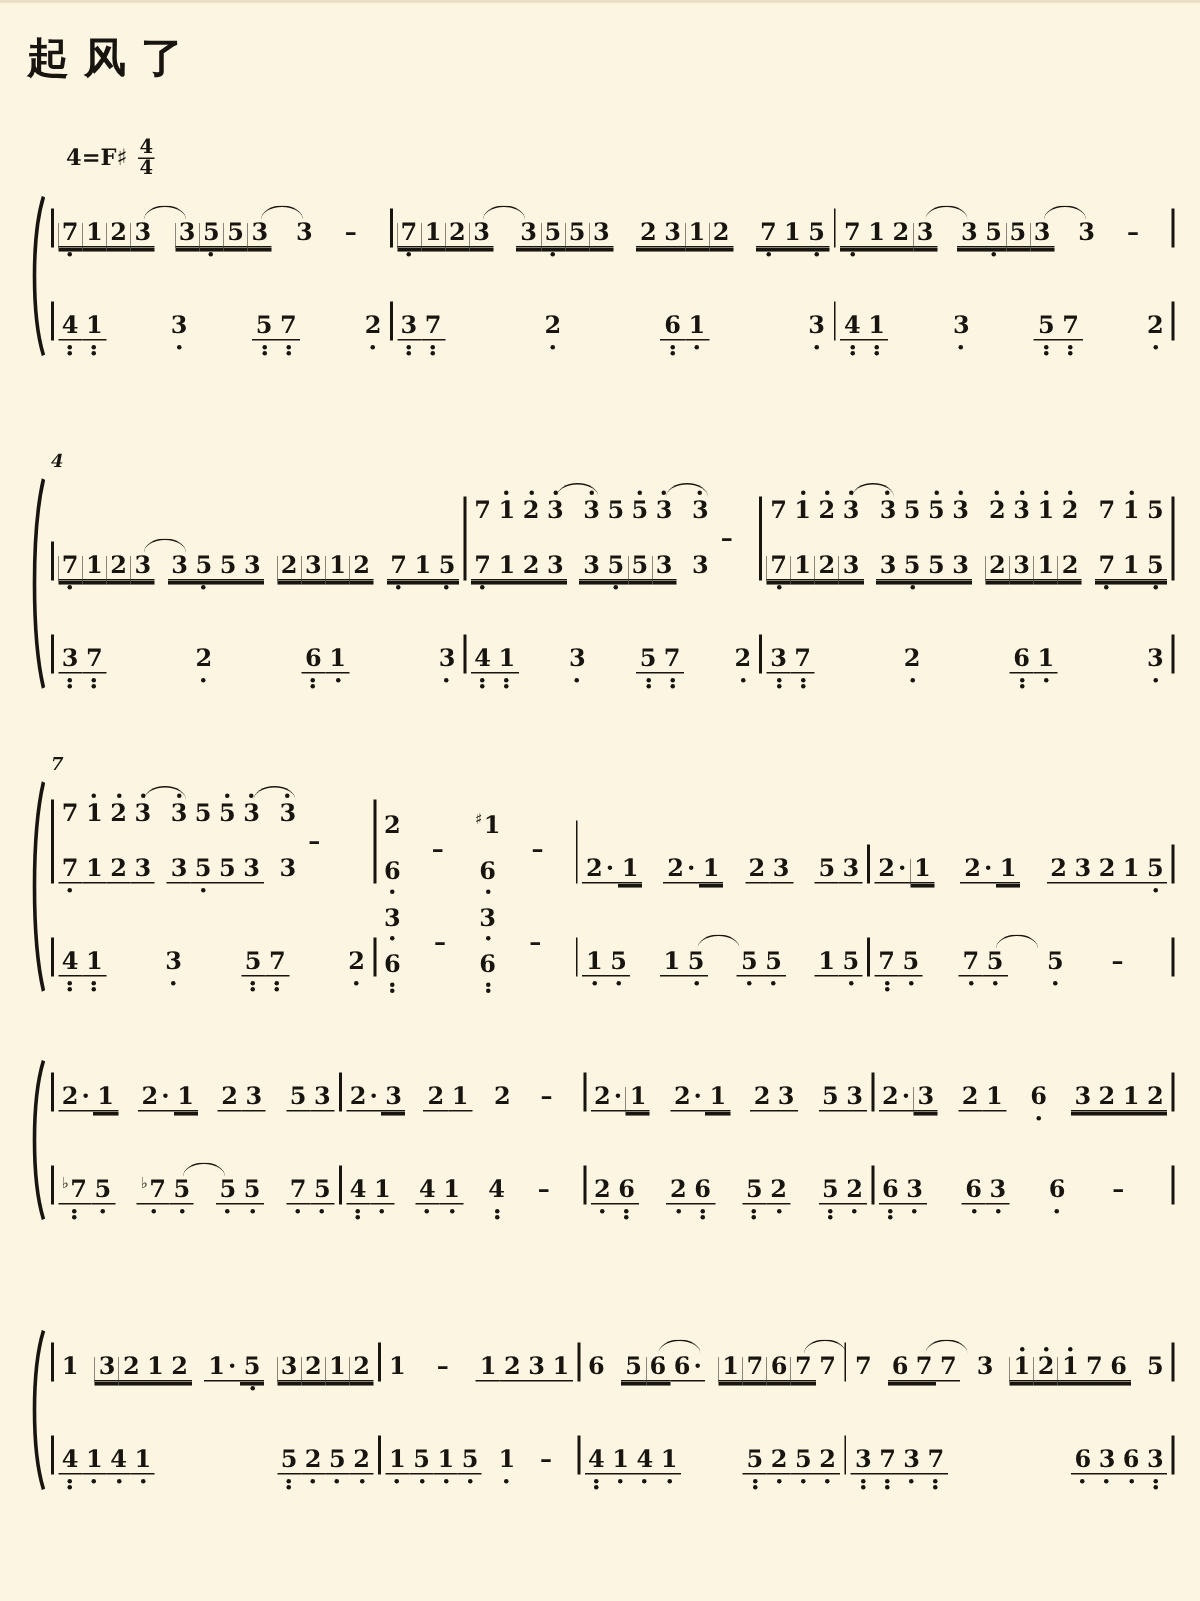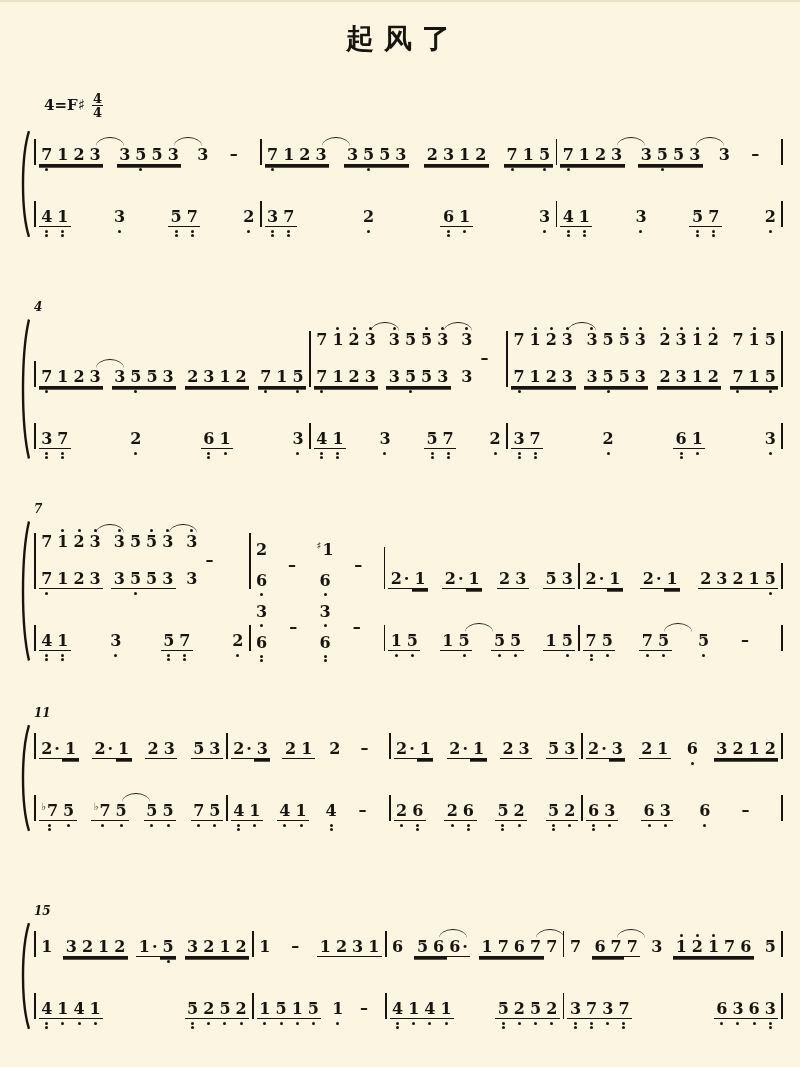--- a/index.html
+++ b/index.html
@@ -4,21 +4,21 @@
 <style>
   html,body{margin:0;padding:0}
   body{
     width:800px;height:1067px;
     background:#fcf5e1;
     font-family:"DejaVu Serif", serif;
     color:#18140f;
     overflow:hidden;
   }
   .page{box-sizing:border-box;width:800px;height:1067px;padding:8px 12px 0 18px;border-top:2px solid #e9e0c6;}
-  .title{text-align:center;font-size:28px;font-weight:bold;letter-spacing:10px;margin-top:10px;}
+  .title{text-align:left;font-size:28px;font-weight:bold;letter-spacing:10px;margin-top:10px;}
   .keyline{display:flex;align-items:center;gap:7px;margin:34px 0 0 26px;font-size:15px;font-weight:bold;height:26px;}
   .frac{display:inline-flex;flex-direction:column;align-items:center;line-height:1;font-size:13px;font-weight:bold;}
   .frac .num{border-bottom:1.6px solid #18140f;padding:0 1px;}
   .frac .den{padding:0 1px;}
 
   .sysblock{margin-left:2px;margin-right:2px;}
   .sysblock.s1{margin-top:12px;}
   .sysblock.s2{margin-top:62px;}
   .sysblock.s3{margin-top:42px;}
   .sysblock.s4{margin-top:44px;}
@@ -2071,21 +2071,20 @@
             <div class="mu h2">
               <i class="bar" style="height: 26px;"></i>
             </div>
             <div class="ml">
               <i class="bar" style="height: 26px;"></i>
             </div>
           </div>
         </div>
       </div>
       <div class="sysblock s4">
-        <div class="sysnum">11</div>
         <div class="system">
           <div class="bracewrap">
             <svg viewBox="0 0 10 100" preserveAspectRatio="none">
               <path d="M9 1 C 1 25 1 75 9 99" fill="none" stroke="#18140f" stroke-width="2.4"></path>
             </svg>
           </div>
           <div class="bcol">
             <div class="mu">
               <i class="bar" style="height: 26px;"></i>
             </div>
@@ -2672,21 +2671,20 @@
             <div class="mu">
               <i class="bar" style="height: 26px;"></i>
             </div>
             <div class="ml">
               <i class="bar" style="height: 26px;"></i>
             </div>
           </div>
         </div>
       </div>
       <div class="sysblock s5">
-        <div class="sysnum">15</div>
         <div class="system">
           <div class="bracewrap">
             <svg viewBox="0 0 10 100" preserveAspectRatio="none">
               <path d="M9 1 C 1 25 1 75 9 99" fill="none" stroke="#18140f" stroke-width="2.4"></path>
             </svg>
           </div>
           <div class="bcol">
             <div class="mu">
               <i class="bar" style="height: 26px;"></i>
             </div>

